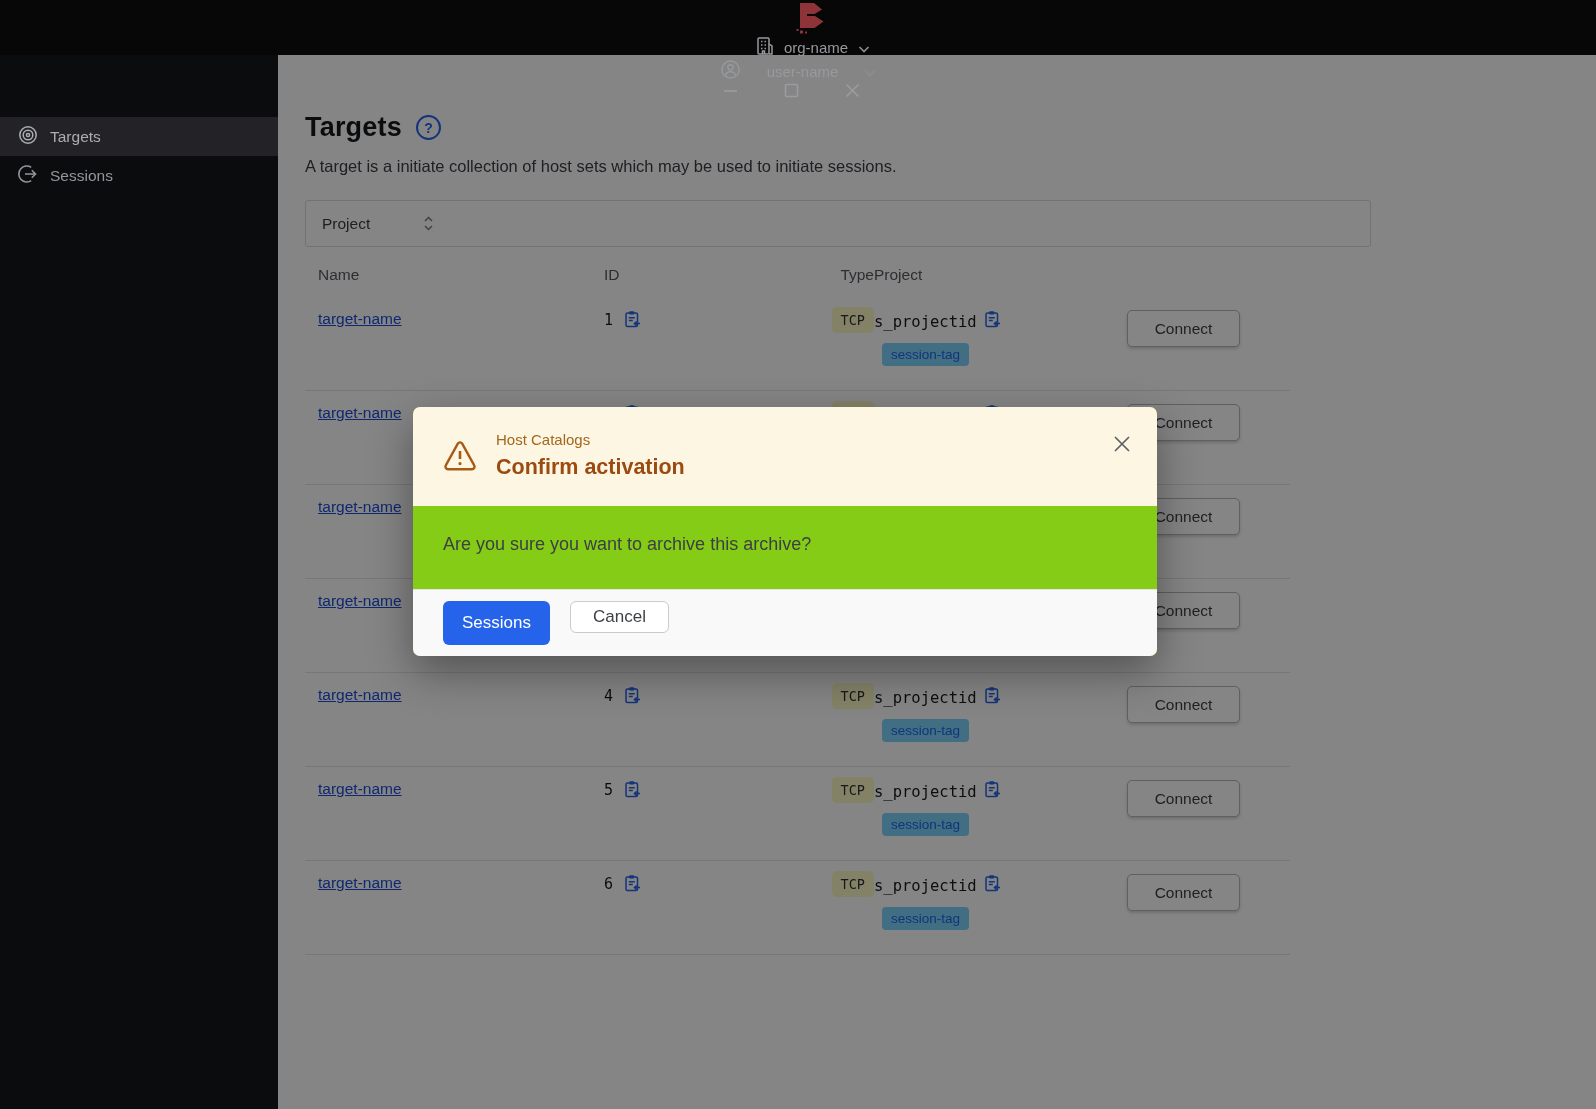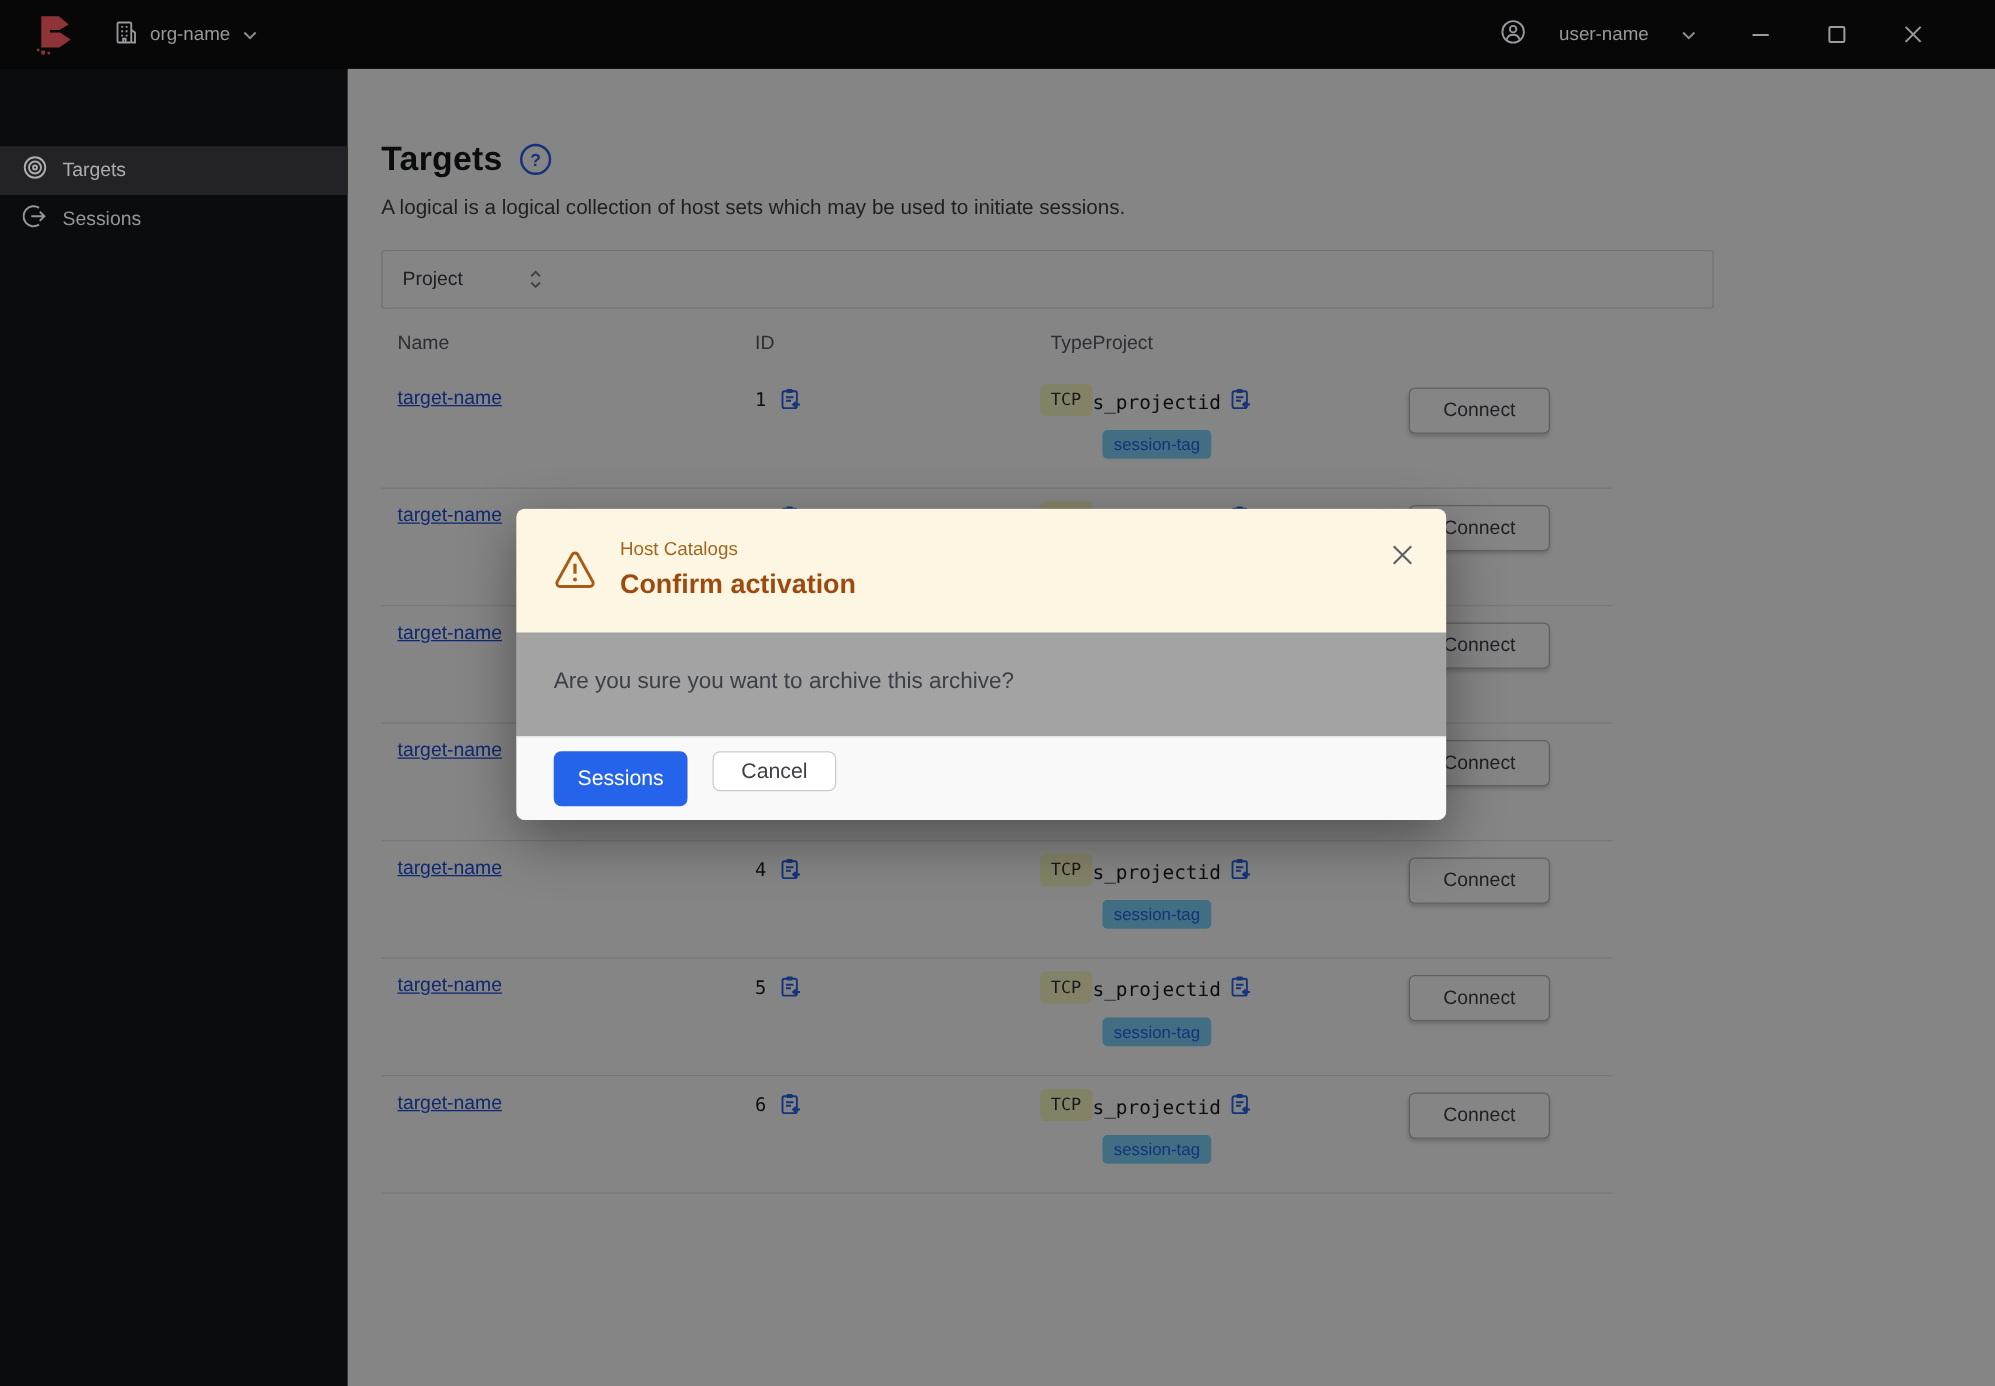--- a/index.html
+++ b/index.html
@@ -5,21 +5,21 @@
   * { margin:0; padding:0; box-sizing:border-box; }
   html,body { width:1596px; height:1109px; }
   body {
     position:relative; overflow:hidden; background:#000;
     font-family:"Liberation Sans", sans-serif;
   }
   .mono { font-family:"DejaVu Sans Mono","Liberation Mono",monospace; }
 
   
   .topbar{ position:absolute; top:0; left:0; right:0; height:55px; background:#070708;
-           display:flex; align-items:center; z-index:30; }
+           display:flex; align-items:center; z-index:30;flex-direction:column; }
   .logo{ margin-left:28px; display:flex; }
   .org-switcher{ display:flex; align-items:center; gap:10px; margin-left:30px;
                  color:#97999d; font-size:15px; cursor:default; }
   .topbar-spacer{ flex:1; }
   .user-menu{ display:flex; align-items:center; gap:26px; color:#97999d; font-size:15px; }
   .win-controls{ display:flex; align-items:center; gap:46px; margin-left:44px; margin-right:58px; }
   .win-btn{ background:none; border:none; display:flex; align-items:center; cursor:default; }
 
   
   .sidebar{ position:absolute; top:55px; left:0; bottom:0; width:278px; background:#0b0c0e;
@@ -62,21 +62,21 @@
   .proj-line{ display:flex; align-items:center; }
   .tag{ display:inline-block; margin-top:10px; margin-left:8px; background:#7dd3fc; border-radius:4px;
         padding:4px 9px; font-size:13.5px; color:#2563eb; cursor:pointer; }
   .btn-connect{ width:113px; height:37px; background:#fff; border:1px solid #b6b9bd; border-radius:5px;
                 font-family:"Liberation Sans",sans-serif; font-size:15.5px; font-weight:500;
                 color:#3c3f45; box-shadow:0 2px 3px rgba(60,63,70,.22); cursor:pointer; }
 
   
   .overlay{ position:absolute; top:55px; left:278px; right:0; bottom:0;
             background:rgba(0,0,0,0.48); z-index:10; }
-  .modal{ position:absolute; left:413px; top:407px; width:744px; background:#a3a3a3; border-radius:7px;
+  .modal{ position:absolute; left:413px; top:407px; width:744px; background:#84cc16; border-radius:7px;
           box-shadow:0 16px 44px rgba(0,0,0,.38); overflow:hidden; z-index:20; }
   .modal-head{ background:#fcf6e2; padding:24px 26px 26px 30px; display:flex; align-items:flex-start; }
   .warn-wrap{ margin-top:9px; display:flex; }
   .modal-head-text{ margin-left:19px; }
   .modal-context{ font-size:15px; font-weight:500; color:#a3661e; }
   .modal-title{ margin-top:7px; font-size:21.5px; font-weight:700; color:#9c4a10; }
   .modal-close{ margin-left:auto; background:none; border:none; cursor:pointer; display:flex; margin-top:4px; }
   .modal-body{ padding:28px 30px 34px 30px; font-size:18px; color:#3c3f45; }
   .modal-foot{ background:#f9f9fa; border-top:1px solid #e3e5e8; padding:11px 30px; display:flex; gap:20px; }
   .btn-confirm{ width:107px; height:44px; background:#2563eb; color:#fff; border:none; border-radius:6px;
@@ -172,21 +172,21 @@
     </span>
     <span>Sessions</span>
   </div>
 </nav>
 
 <main class="main">
   <div class="page-head">
     <h1 class="page-title">Targets</h1>
     <button class="help-icon">?</button>
   </div>
-  <p class="page-desc">A logical is a logical collection of host sets which may be used to initiate sessions.</p>
+  <p class="page-desc">A target is a initiate collection of host sets which may be used to initiate sessions.</p>
 
   <div class="filter-bar">
     <button class="filter-trigger">
       <span class="filter-label">Project</span>
       <span class="filter-carets">
         <svg width="13" height="17" viewBox="0 0 13 17" fill="none" stroke="#7a7d82" stroke-width="1.5">
           <path d="M3 6 L6.5 2.5 L10 6"></path>
           <path d="M3 11 L6.5 14.5 L10 11"></path>
         </svg>
       </span>

